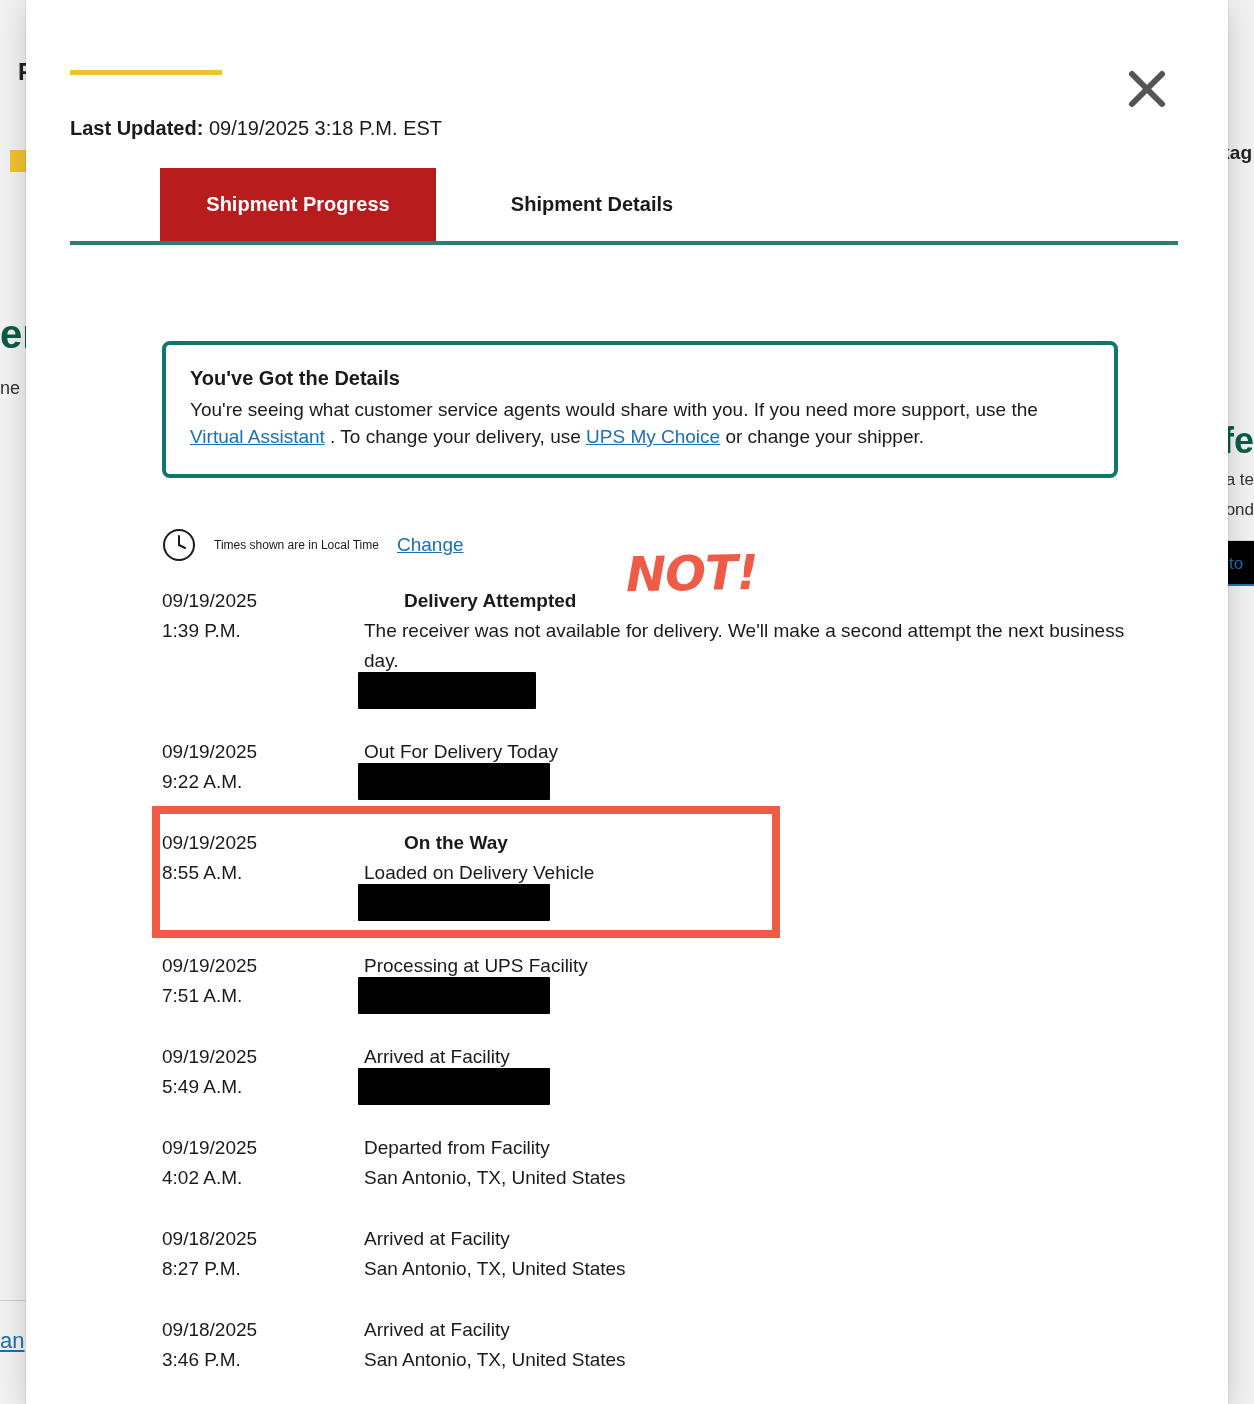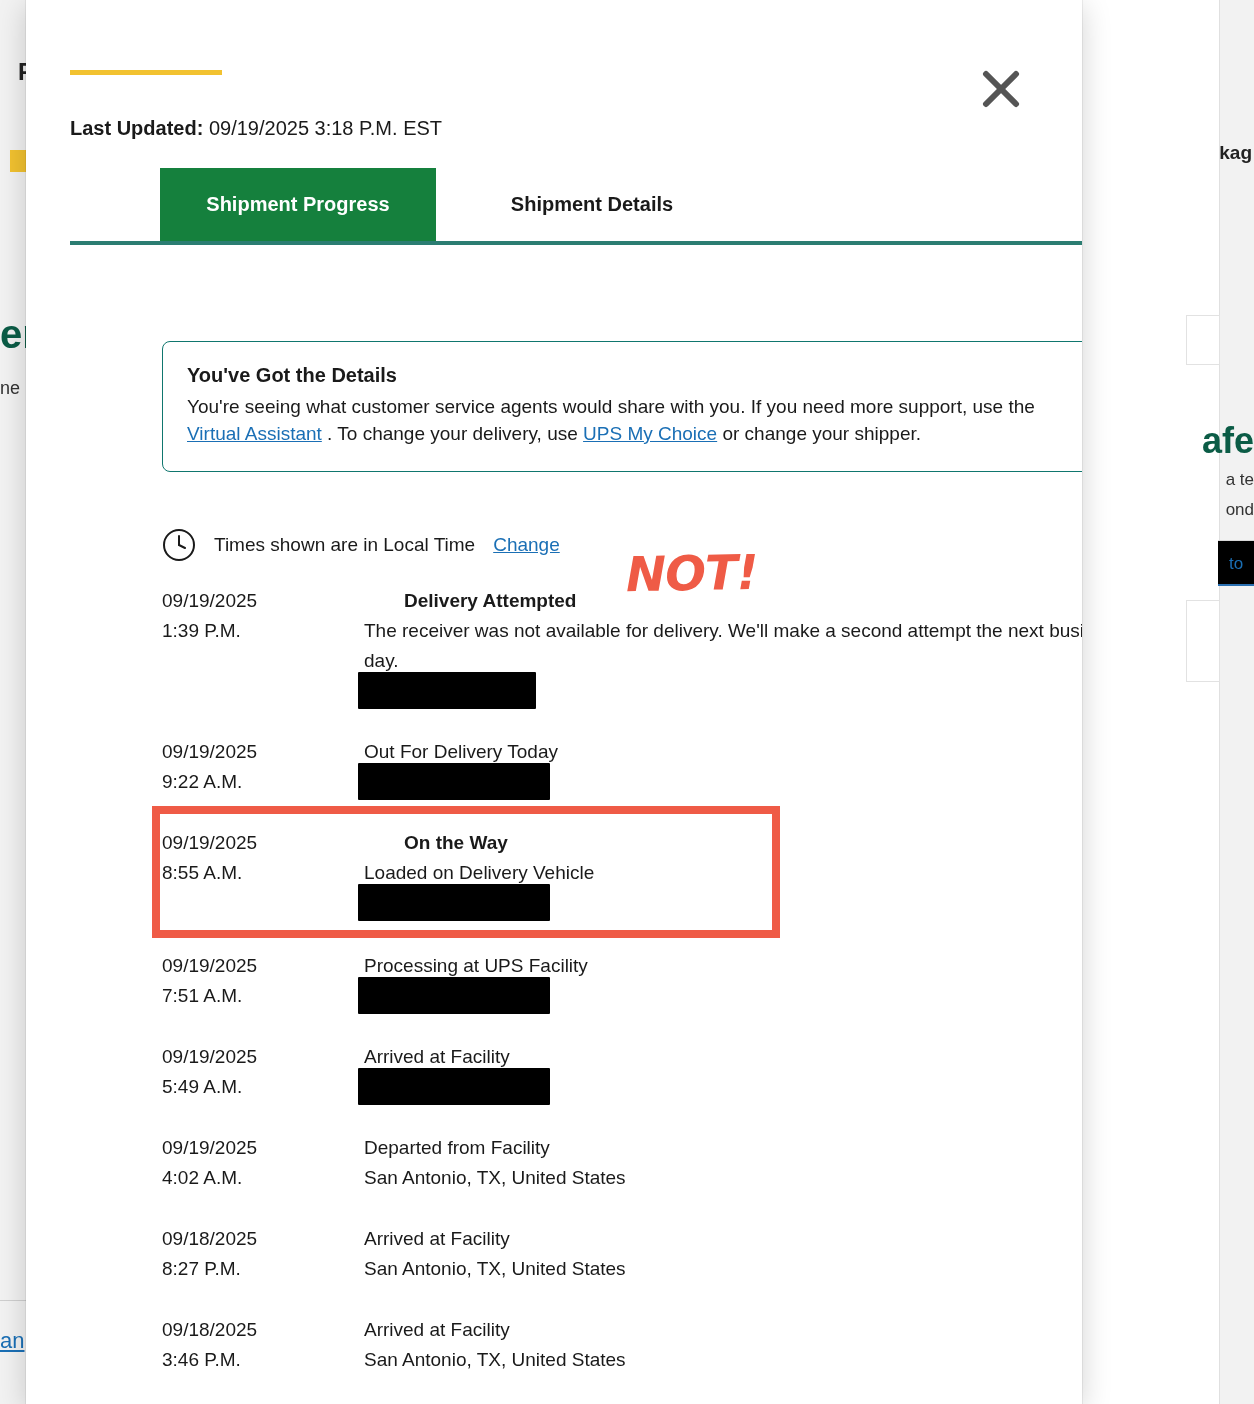--- a/index.html
+++ b/index.html
@@ -117,21 +117,21 @@
     position: absolute;
     left: 0; top: 1300px;
     width: 30px; height: 1px;
     background: #cfcfcf;
   }
 
   
   .modal {
     position: absolute;
     left: 26px; top: 0;
-    width: 1056px;
+    width: 1202px;
     height: 1404px;
     background: #ffffff;
     box-shadow: 0 0 0 1px rgba(0,0,0,0.06), 0 6px 28px rgba(0,0,0,0.18);
     box-sizing: border-box;
     overflow: hidden;
   }
 
   .modal-accent {
     position: absolute;
     left: 44px; top: 70px;
@@ -174,37 +174,37 @@
     line-height: 73px;
     font-size: 20px;
     font-weight: bold;
     text-align: center;
     box-sizing: border-box;
     cursor: pointer;
   }
   .tab-active {
     left: 90px;
     width: 276px;
-    background: #15803d;
+    background: #b91c1c;
     color: #ffffff;
   }
   .tab-inactive {
     left: 392px;
     width: 260px;
     background: transparent;
     color: #1a1a1a;
   }
 
   
   .info-box {
     position: absolute;
     left: 136px; top: 341px;
     width: 956px;
     box-sizing: border-box;
-    border: 1px solid #0f766e;
+    border: 4px solid #0f766e;
     border-radius: 8px;
     padding: 22px 24px 24px 24px;
   }
   .info-title {
     font-size: 20px;
     font-weight: bold;
     color: #1a1a1a;
     margin-bottom: 6px;
   }
   .info-body {
@@ -218,21 +218,21 @@
 
   
   .localtime-row {
     position: absolute;
     left: 136px; top: 528px;
     display: flex;
     align-items: center;
     gap: 18px;
   }
   .clock-icon { width: 34px; height: 34px; display:block; }
-  .localtime-text { font-size: 19px; color: #1a1a1a; }
+  .localtime-text { font-size: 12px; color: #1a1a1a; }
   .change-link {
     font-size: 19px;
     color: #1a6fb5;
     text-decoration: underline;
     cursor: pointer;
   }
 
   
   .not-annotation {
     position: absolute;

